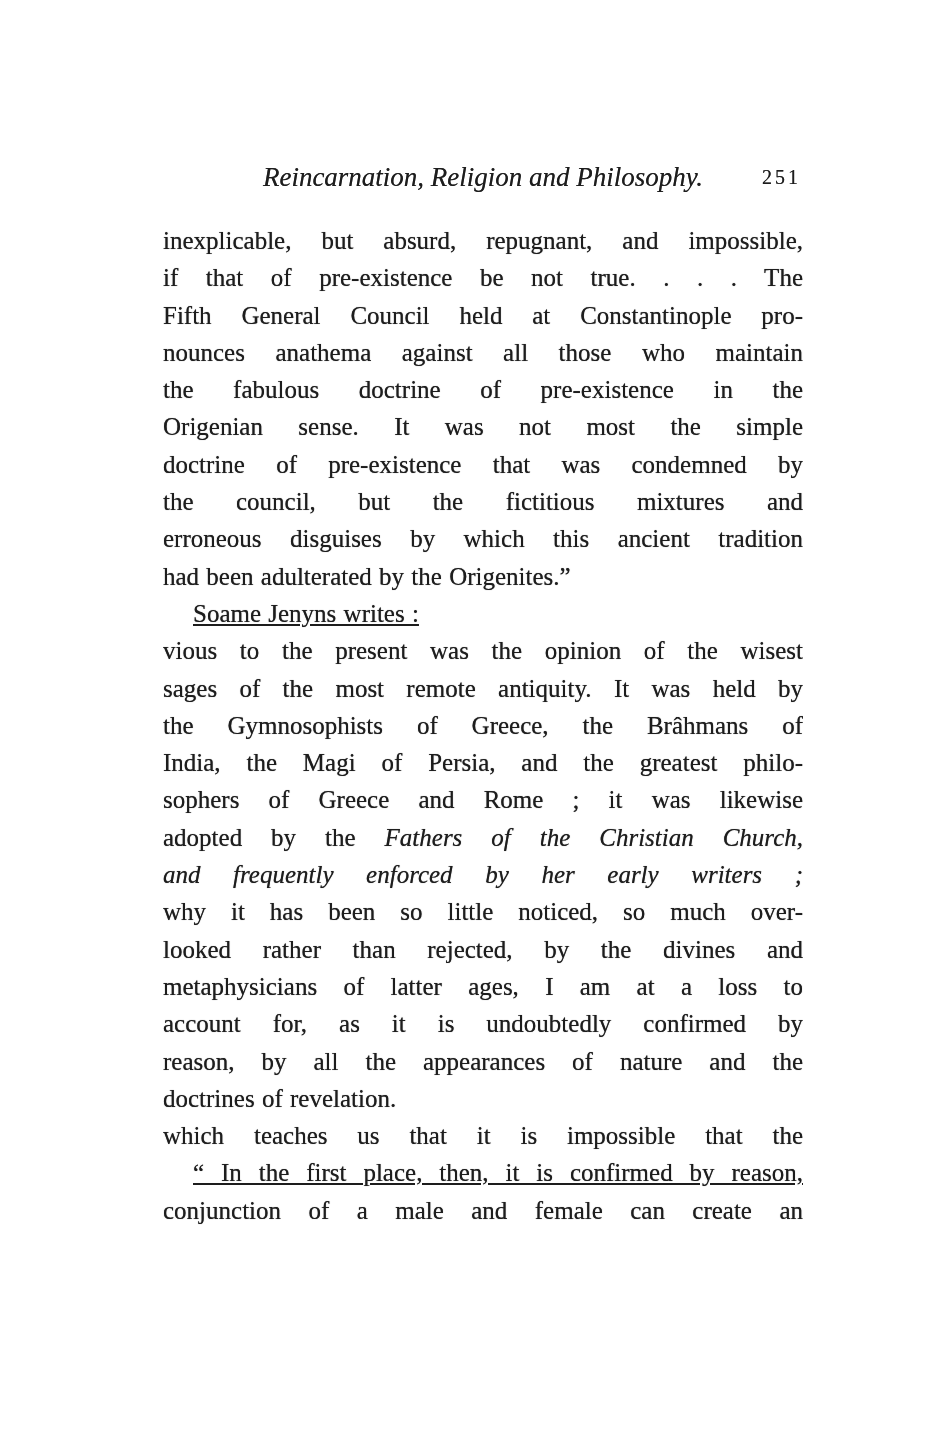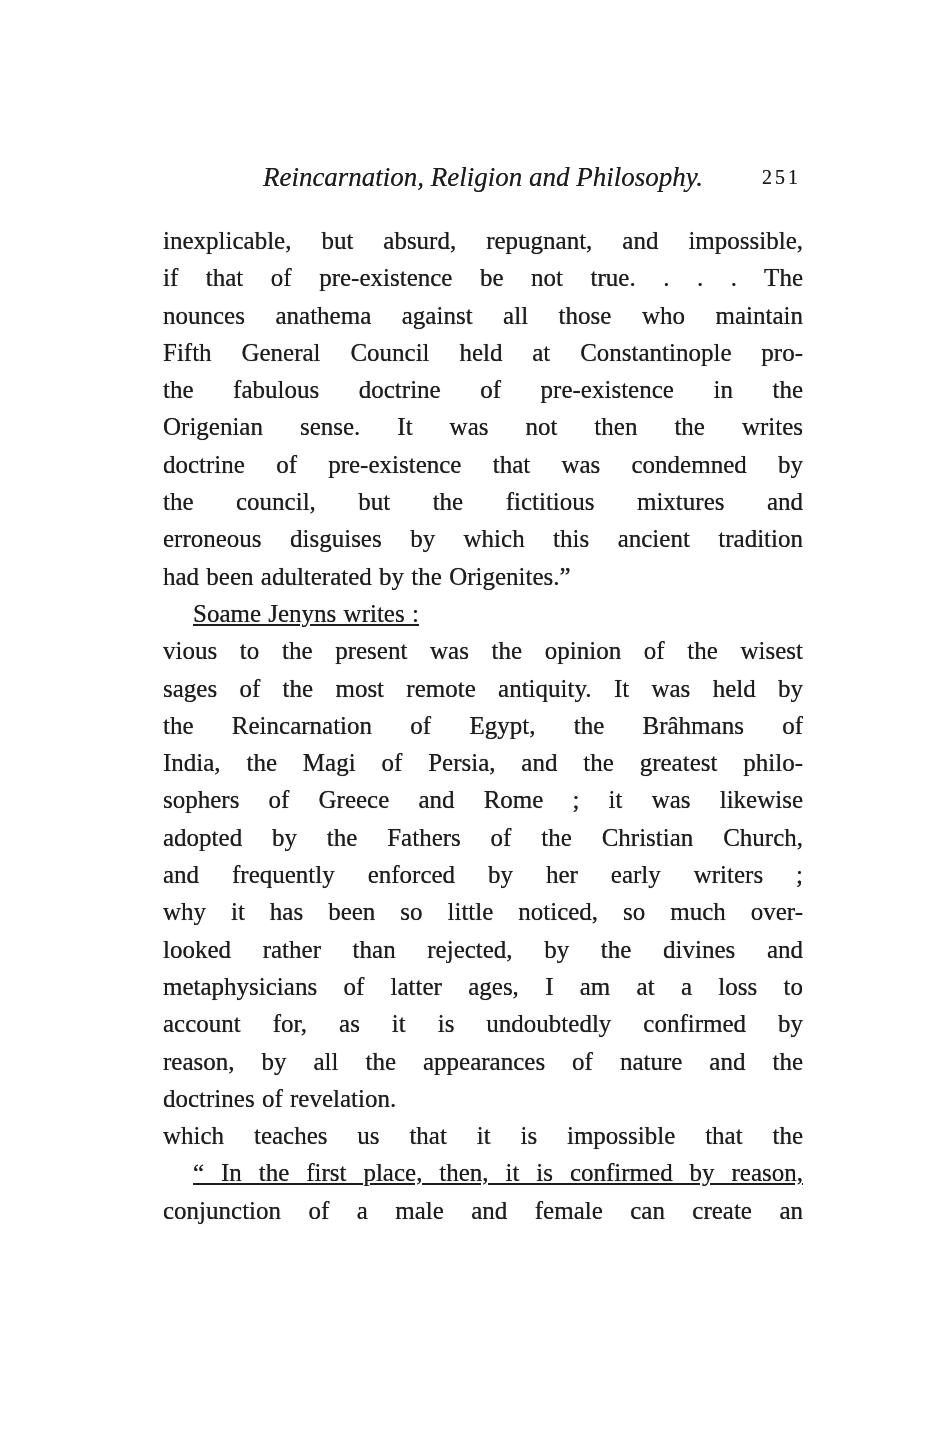--- a/index.html
+++ b/index.html
@@ -59,53 +59,54 @@
   }
   .line.justify {
     text-align: justify;
     text-align-last: justify;
   }
   .line.indent {
     text-indent: 30px;
     text-decoration: underline;
   }
   .italic {
+    font-style: italic;
   }
 </style>
 </head>
 <body>
 
 <div class="page">
   <div class="text-block">
 
     <div class="running-head">
       <span class="running-title">Reincarnation, Religion and Philosophy.</span>
       <span class="folio">251</span>
     </div>
 
     <div>
         <div class="paragraph">
           <div class="line justify"><span>inexplicable, but absurd, repugnant, and impossible,</span></div>
           <div class="line justify"><span>if that of pre-existence be not true. .  .  .  The</span></div>
+          <div class="line justify"><span>Fifth General Council held at Constantinople pro-</span></div>
           <div class="line justify"><span>nounces anathema against all those who maintain</span></div>
-          <div class="line justify"><span>Fifth General Council held at Constantinople pro-</span></div>
           <div class="line justify"><span>the fabulous doctrine of pre-existence in the</span></div>
-          <div class="line justify"><span>Origenian sense.  It was not then the writes</span></div>
+          <div class="line justify"><span>Origenian sense.  It was not most the simple</span></div>
           <div class="line justify"><span>doctrine of pre-existence that was condemned by</span></div>
           <div class="line justify"><span>the council, but the fictitious mixtures and</span></div>
           <div class="line justify"><span>erroneous disguises by which this ancient tradition</span></div>
           <div class="line"><span>had been adulterated by the Origenites.”</span></div>
         </div>
         <div class="paragraph">
           <div class="line indent"><span>Soame Jenyns writes :</span></div>
         </div>
         <div class="paragraph">
           <div class="line justify"><span>vious to the present was the opinion of the wisest</span></div>
           <div class="line justify"><span>sages of the most remote antiquity.  It was held by</span></div>
-          <div class="line justify"><span>the Reincarnation of Egypt, the Brâhmans of</span></div>
+          <div class="line justify"><span>the Gymnosophists of Greece, the Brâhmans of</span></div>
           <div class="line justify"><span>India, the Magi of Persia, and the greatest philo-</span></div>
           <div class="line justify"><span>sophers of Greece and Rome ;  it was likewise</span></div>
           <div class="line justify"><span>adopted by the </span><span class="italic">Fathers of the Christian Church,</span></div>
           <div class="line justify"><span class="italic">and frequently enforced by her early writers ;</span></div>
           <div class="line justify"><span>why it has been so little noticed, so much over-</span></div>
           <div class="line justify"><span>looked rather than rejected, by the divines and</span></div>
           <div class="line justify"><span>metaphysicians of latter ages, I am at a loss to</span></div>
           <div class="line justify"><span>account for, as it is undoubtedly confirmed by</span></div>
           <div class="line justify"><span>reason, by all the appearances of nature and the</span></div>
           <div class="line"><span>doctrines of revelation.</span></div>

